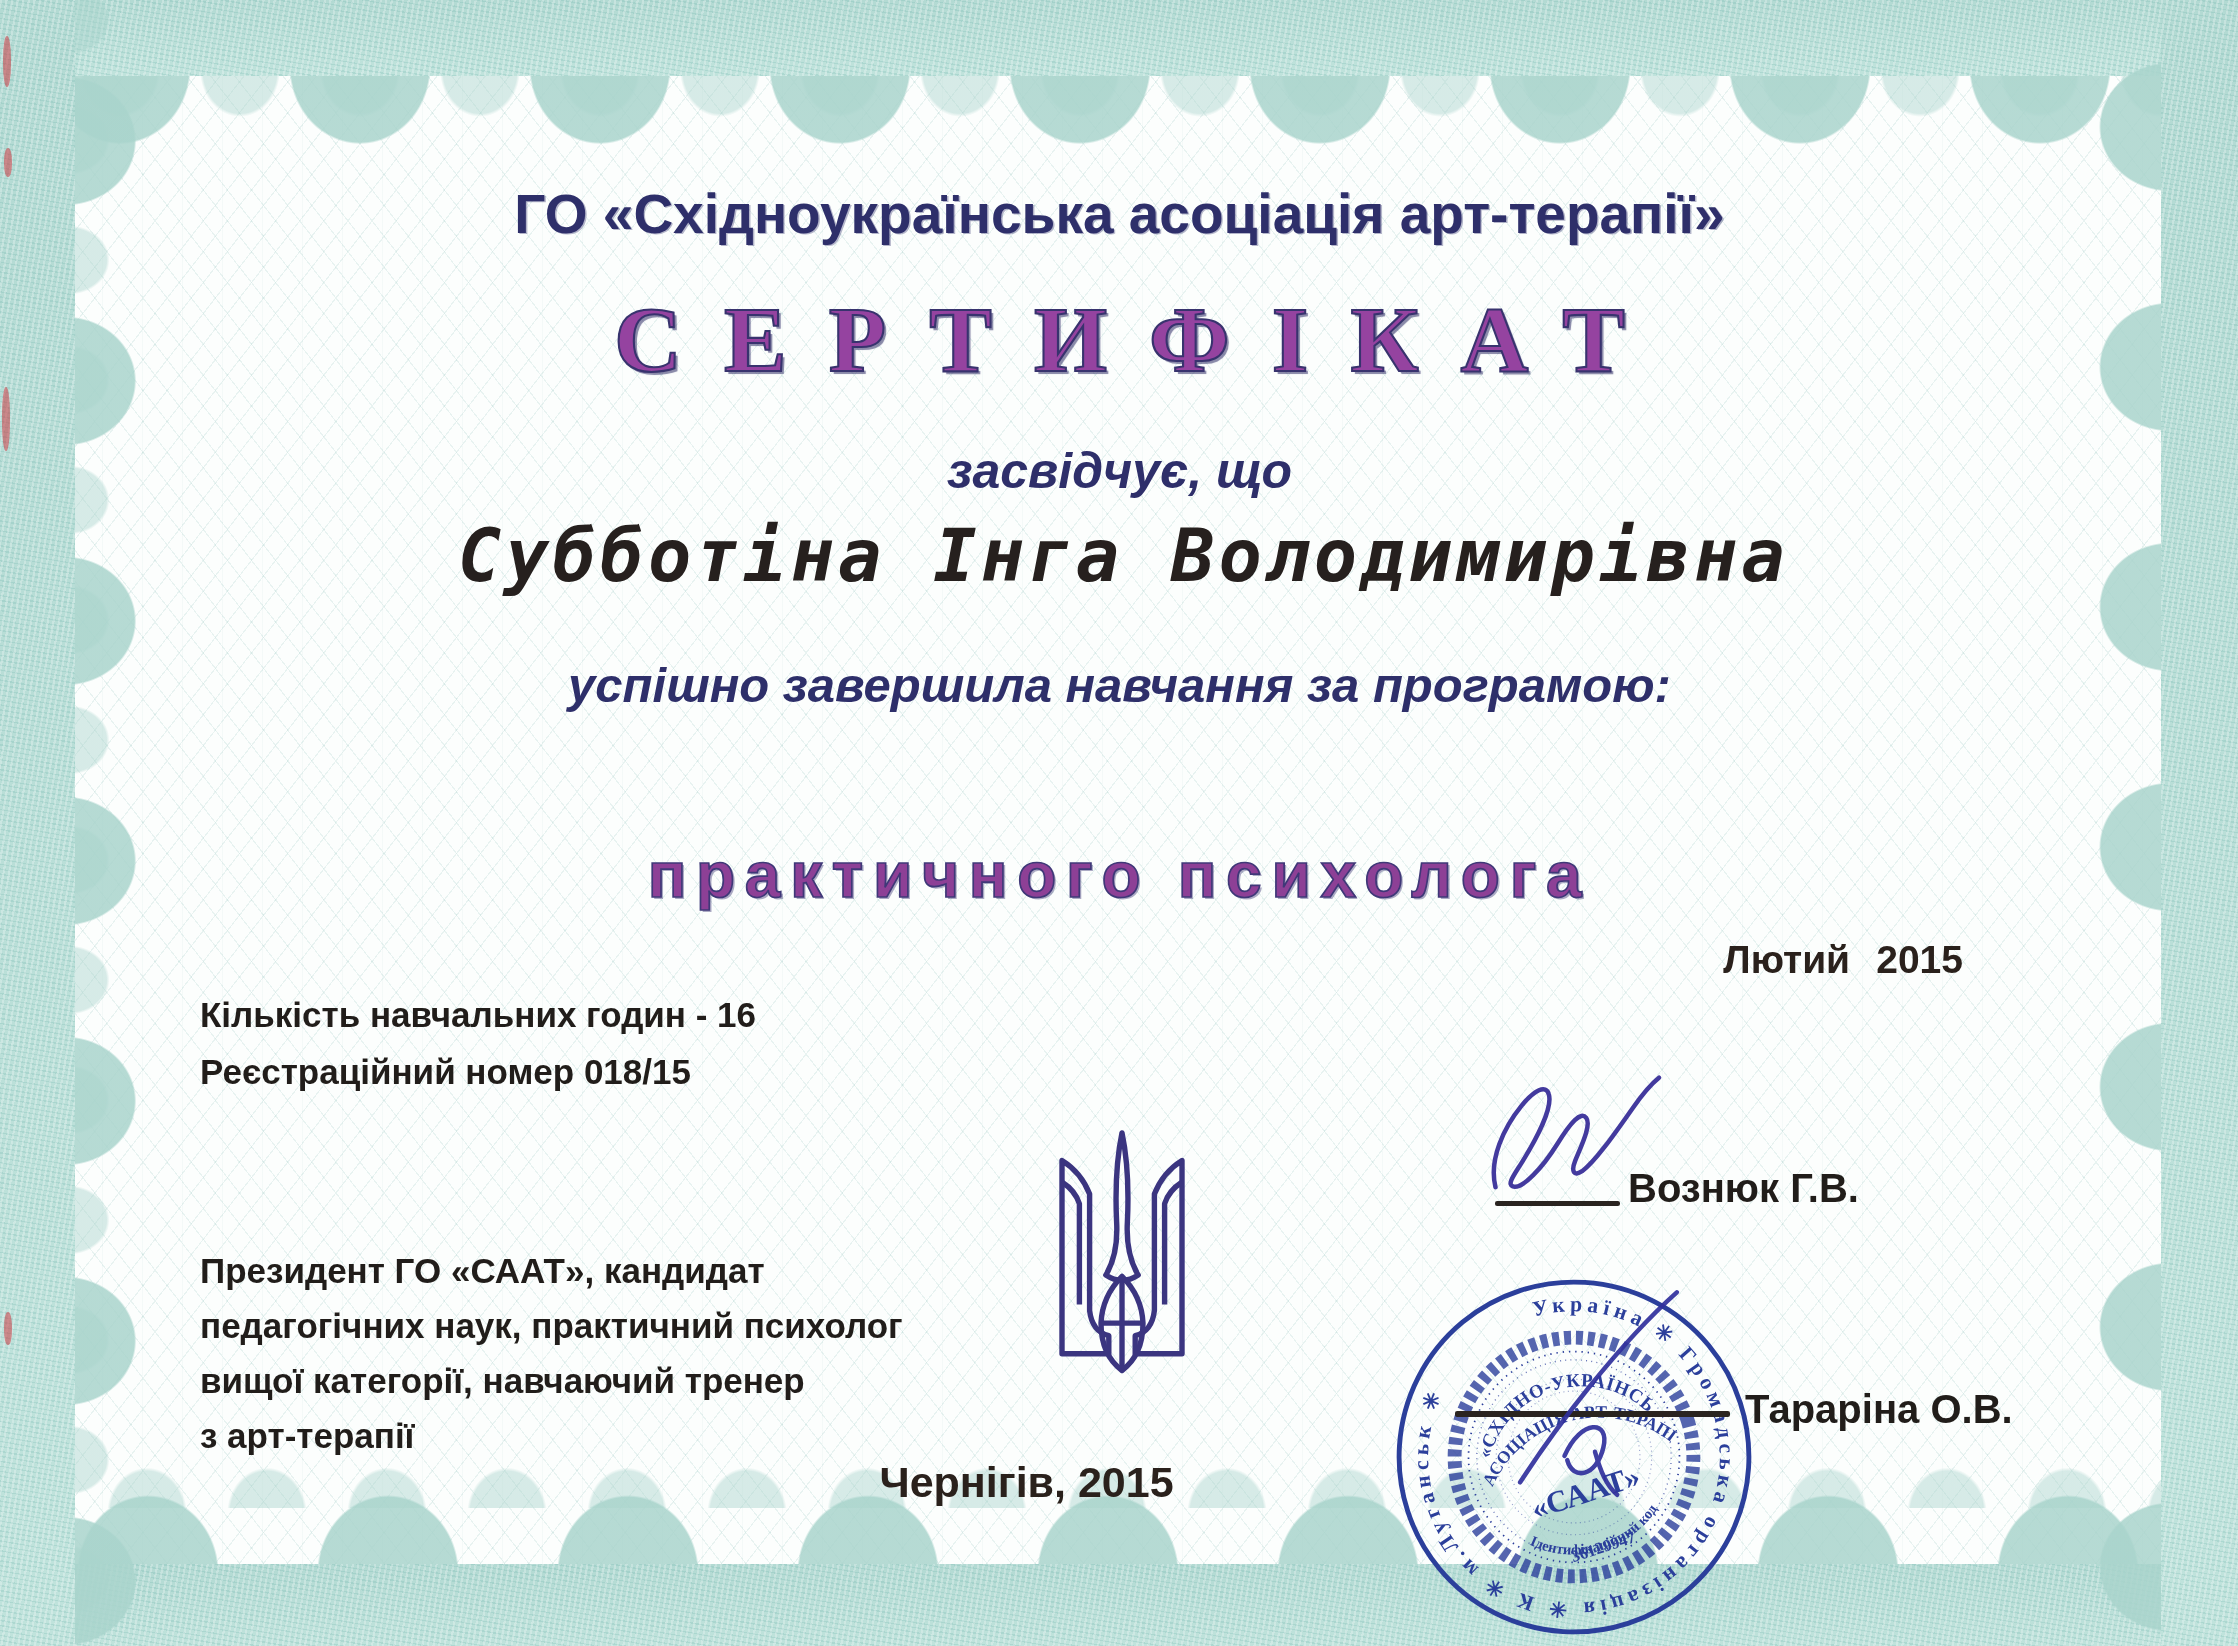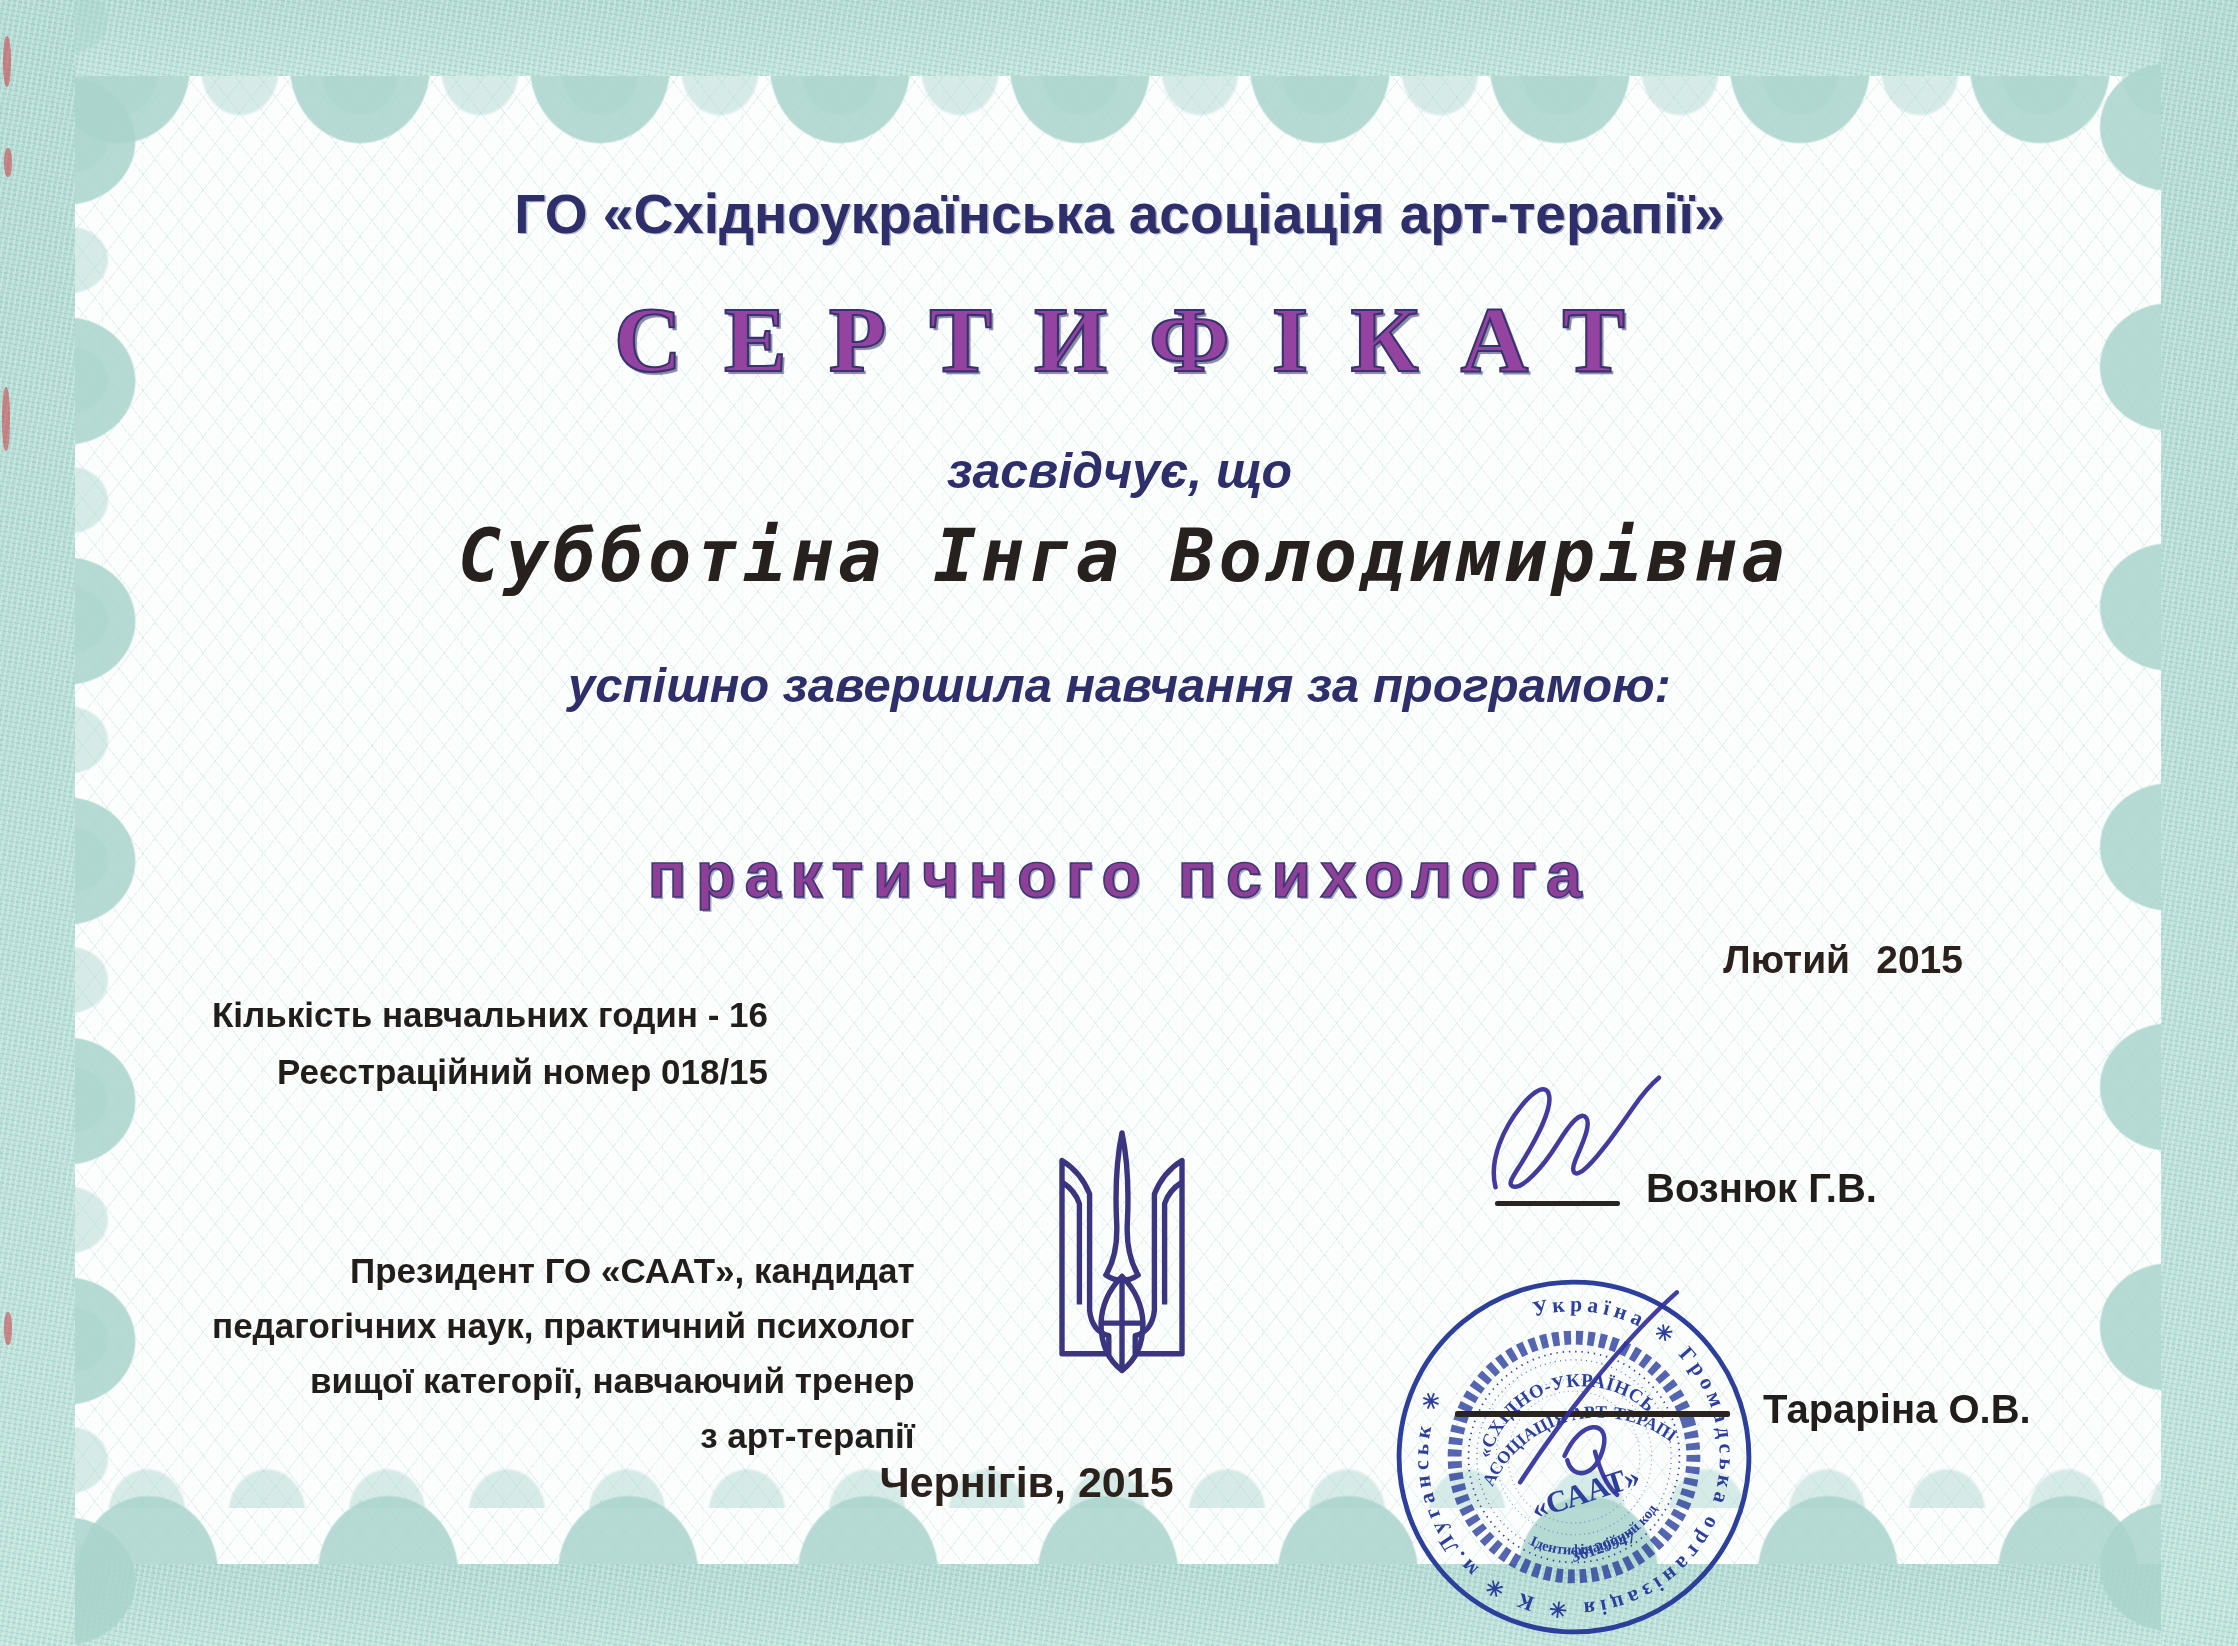--- a/index.html
+++ b/index.html
@@ -60,28 +60,28 @@
   .certifies{top:445px;font-size:50px;font-weight:700;font-style:italic;color:#2e2f6a;}
   .recipient{top:519px;font-family:"DejaVu Sans Mono","Liberation Mono",monospace;
     font-size:72px;font-weight:700;font-style:italic;color:#26201e;letter-spacing:4.2px;padding-left:8px;}
   .completion{top:660px;font-size:49px;font-weight:700;font-style:italic;color:#2e2f6a;}
   .program1{top:750px;}
   .program2{top:842px;}
   .program{font-size:64px;font-weight:700;color:#8d4096;letter-spacing:9.7px;
     -webkit-text-stroke:1.7px #3f3878;text-shadow:2.1px 2.1px 0 rgba(52,48,110,.4);}
   .date-right{position:absolute;z-index:5;top:938px;right:276px;font-size:39px;font-weight:700;
     color:#2a211c;word-spacing:15.3px;}
-  .left-block{position:absolute;z-index:5;left:212px;text-align:right;color:#211d1a;
+  .left-block{position:absolute;z-index:5;left:200px;text-align:left;color:#211d1a;
     font-size:35px;font-weight:600;}
   .lb-hours{top:986px;line-height:57px;}
   .lb-leader{top:1118px;line-height:57px;}
   .lb-president{top:1243px;line-height:55px;}
   .city-year{position:absolute;z-index:5;left:784px;width:485px;top:1458px;text-align:center;
     font-size:43px;font-weight:700;color:#2a211c;}
-  .sig-label{position:absolute;z-index:6;font-size:40px;font-weight:700;color:#211d1a;margin-left:18px;}
+  .sig-label{position:absolute;z-index:6;font-size:40px;font-weight:700;color:#211d1a;}
   .lbl-vozniuk{left:1628px;top:1166px;}
   .lbl-tararina{left:1745px;top:1387px;}
   .sig-line{position:absolute;z-index:6;background:#2a2420;border-radius:2.1px;}
   .line-vozniuk{left:1495px;top:1201px;width:125px;height:4.9px;}
   .line-tararina{left:1455px;top:1411px;width:275px;height:6.2px;}
   .emblem{position:absolute;z-index:5;left:1032px;top:1107px;}
   .stamp{position:absolute;z-index:5;left:1388px;top:1271px;}
   .sig-svg{position:absolute;z-index:7;}
   .svg-vozniuk{left:1476px;top:1068px;}
   .svg-tararina{left:1491px;top:1277px;}

